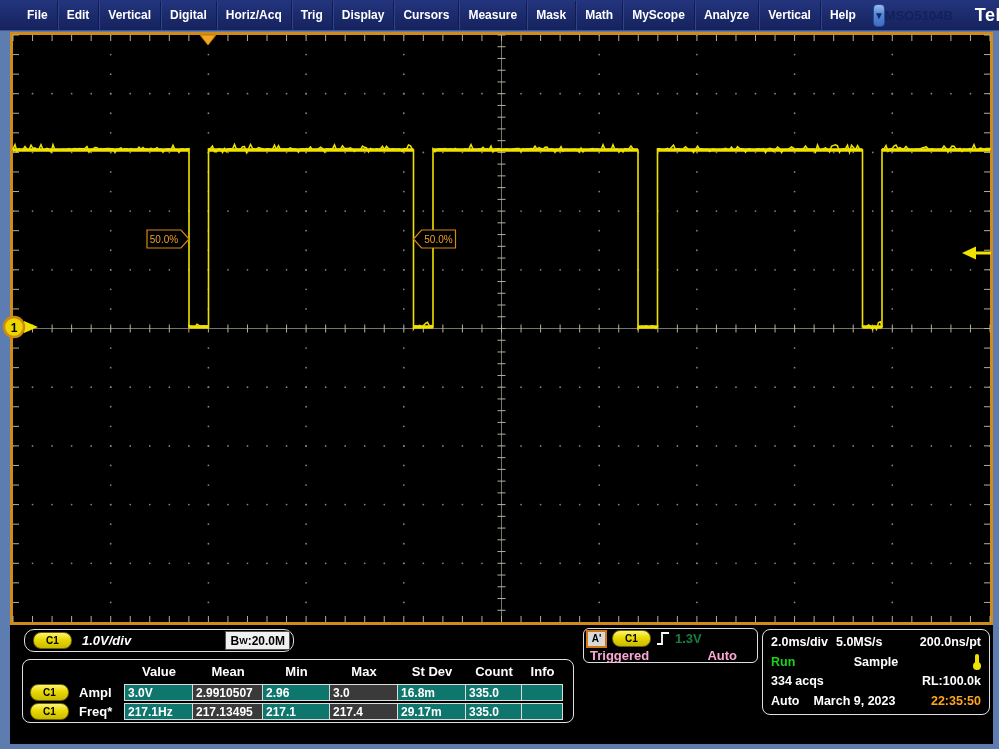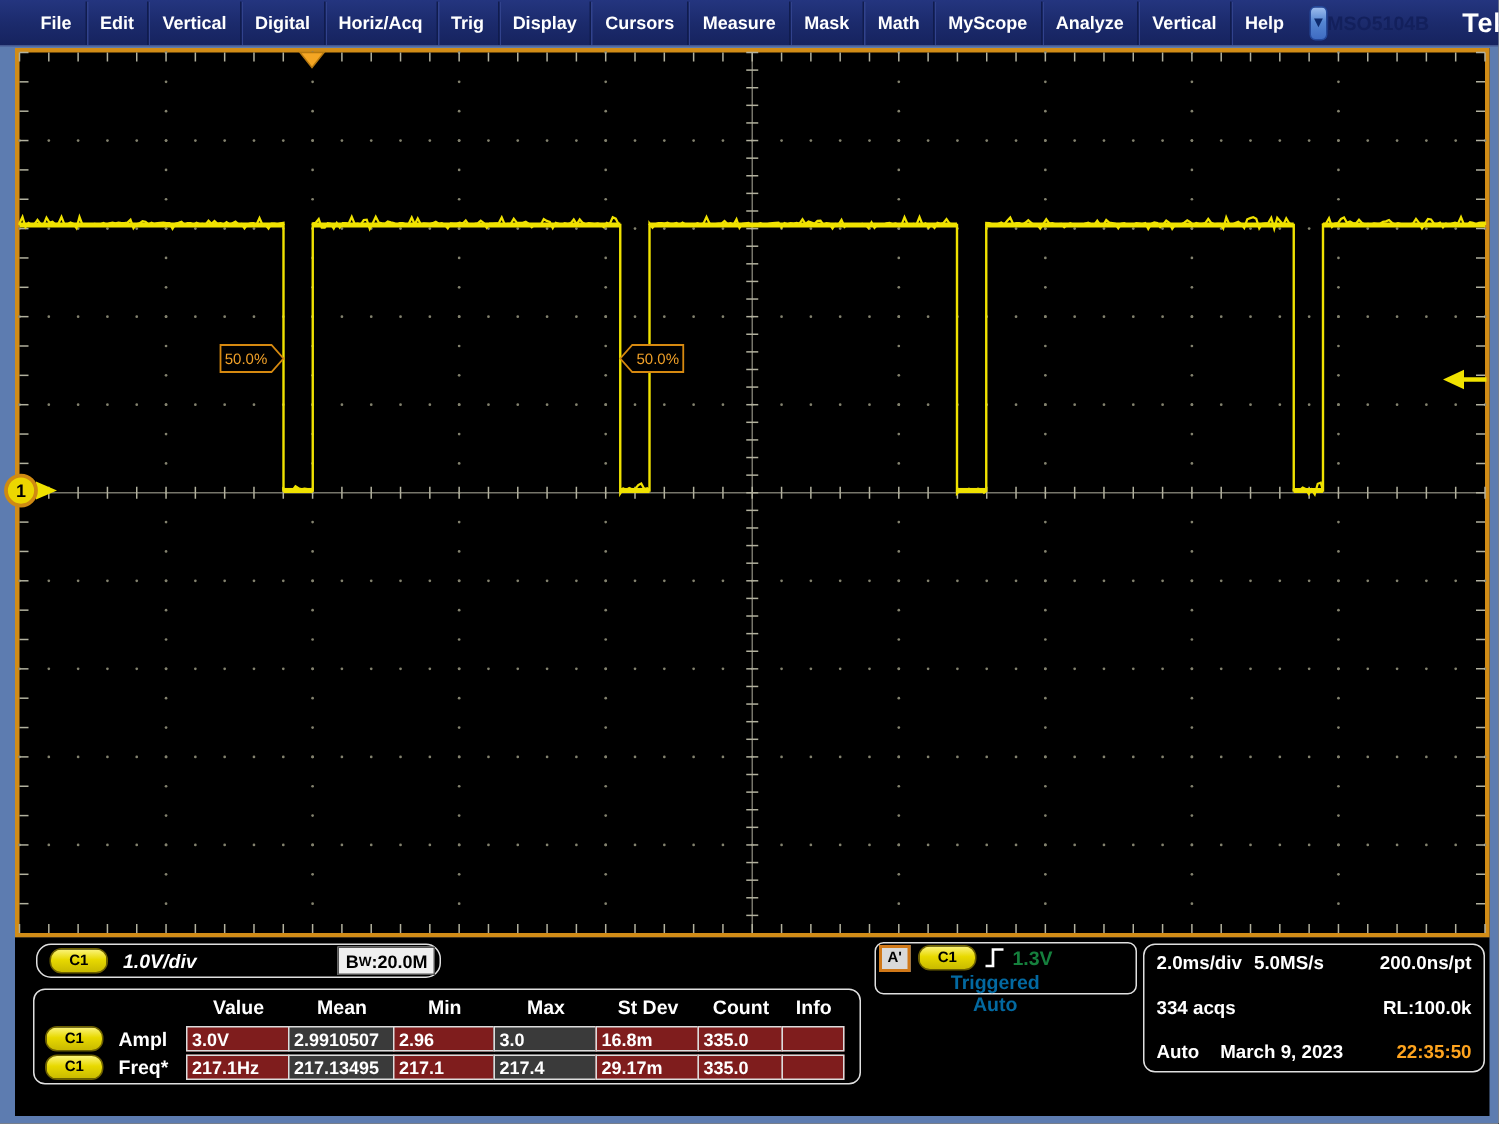--- a/index.html
+++ b/index.html
@@ -37,31 +37,31 @@
     font-size:12px;font-weight:bold;padding:0 4px;height:17px;display:flex;align-items:center;}
   .bw-box sub{font-size:9px;}
 
   .meas-box{left:12px;top:34px;width:552px;height:64px;padding-top:1px;}
   .meas-grid{display:grid;grid-template-columns:102px 68px 70px 67px 68px 68px 56px 41px;align-items:center;}
   .meas-head{height:22px;}
   .meas-head span{color:#fff;font-size:13px;font-weight:bold;text-align:center;line-height:22px;}
   .meas-row{height:19px;}
   .meas-label{display:flex;align-items:center;gap:10px;padding-left:7px;color:#fff;
     font-size:13px;font-weight:bold;}
-  .cell{border:1px solid #dcdcdc;background:#7f1d1d;color:#fff;font-size:12px;font-weight:bold;
+  .cell{border:1px solid #dcdcdc;background:#0f766e;color:#fff;font-size:12px;font-weight:bold;
     height:17px;line-height:16px;padding-left:3px;box-sizing:border-box;margin-left:-1px;overflow:hidden;}
   .cell.lite{background:#3a3a3a;}
 
   .trig-box{left:573px;top:3px;width:175px;height:35px;border-radius:6px;padding:1px 0 0 2px;}
   .trig-row1{display:flex;align-items:center;gap:5px;height:17px;}
   .asrc{width:17px;height:14px;background:#d9d9d9;border:2px solid #d07818;color:#000;
     font-size:10px;font-weight:bold;display:flex;align-items:center;justify-content:center;box-sizing:content-box;}
   .trig-level{color:#15803d;font-size:13px;font-weight:bold;}
-  .trig-row2{display:flex;justify-content:space-between;padding:0 20px 0 4px;color:#0369a1;
-    font-size:13px;font-weight:bold;height:16px;align-items:center;flex-direction:column;}
+  .trig-row2{display:flex;justify-content:space-between;padding:0 20px 0 4px;color:#f9a8d4;
+    font-size:13px;font-weight:bold;height:16px;align-items:center;}
 
   .horiz-box{left:752px;top:4px;width:228px;height:86px;display:flex;flex-direction:column;
     justify-content:space-between;padding:4px 8px 5px 8px;color:#fff;font-size:12.5px;font-weight:bold;}
   .hrow{display:flex;align-items:center;position:relative;height:16px;}
   .hrow .right{margin-left:auto;}
   .run-green{color:#17d417;}
   .sample-center{position:absolute;left:0;right:0;text-align:center;}
   .time-orange{color:#ffa41e;}
   .thermo{position:relative;width:9px;height:16px;margin-left:auto;}
   .thermo .stem{position:absolute;left:3px;top:0;width:4px;height:10px;background:#f0e200;border-radius:2px 2px 0 0;}
@@ -1118,20 +1118,28 @@
       </div>
     </div>
 
     <div class="rbox horiz-box">
       <div class="hrow">
         <span>2.0ms/div</span>
         <span style="margin-left:8px">5.0MS/s</span>
         <span class="right">200.0ns/pt</span>
       </div>
       <div class="hrow">
+        <span class="run-green">Run</span>
+        <span class="sample-center">Sample</span>
+        <span class="thermo">
+            <span class="stem"></span>
+            <span class="bulb"></span>
+          </span>
+      </div>
+      <div class="hrow">
         <span>334 acqs</span>
         <span class="right">RL:100.0k</span>
       </div>
       <div class="hrow">
         <span>Auto</span>
         <span style="margin-left:14px">March 9, 2023</span>
         <span class="right time-orange">22:35:50</span>
       </div>
     </div>
 

